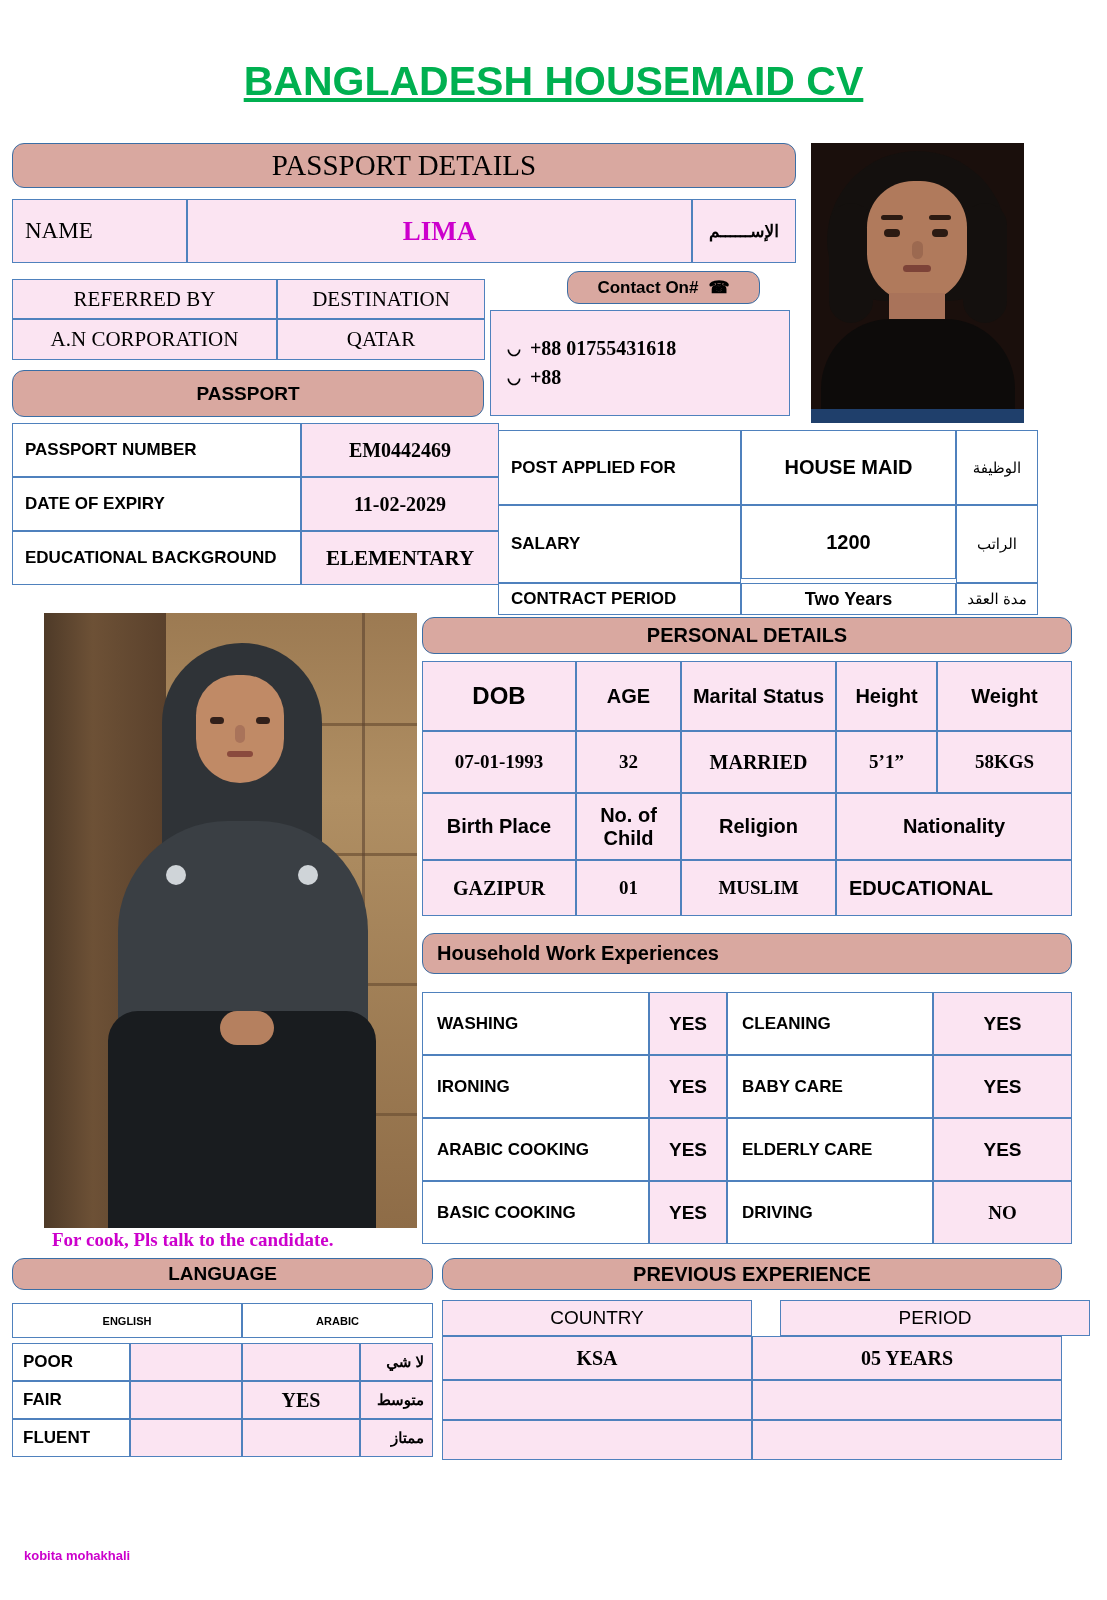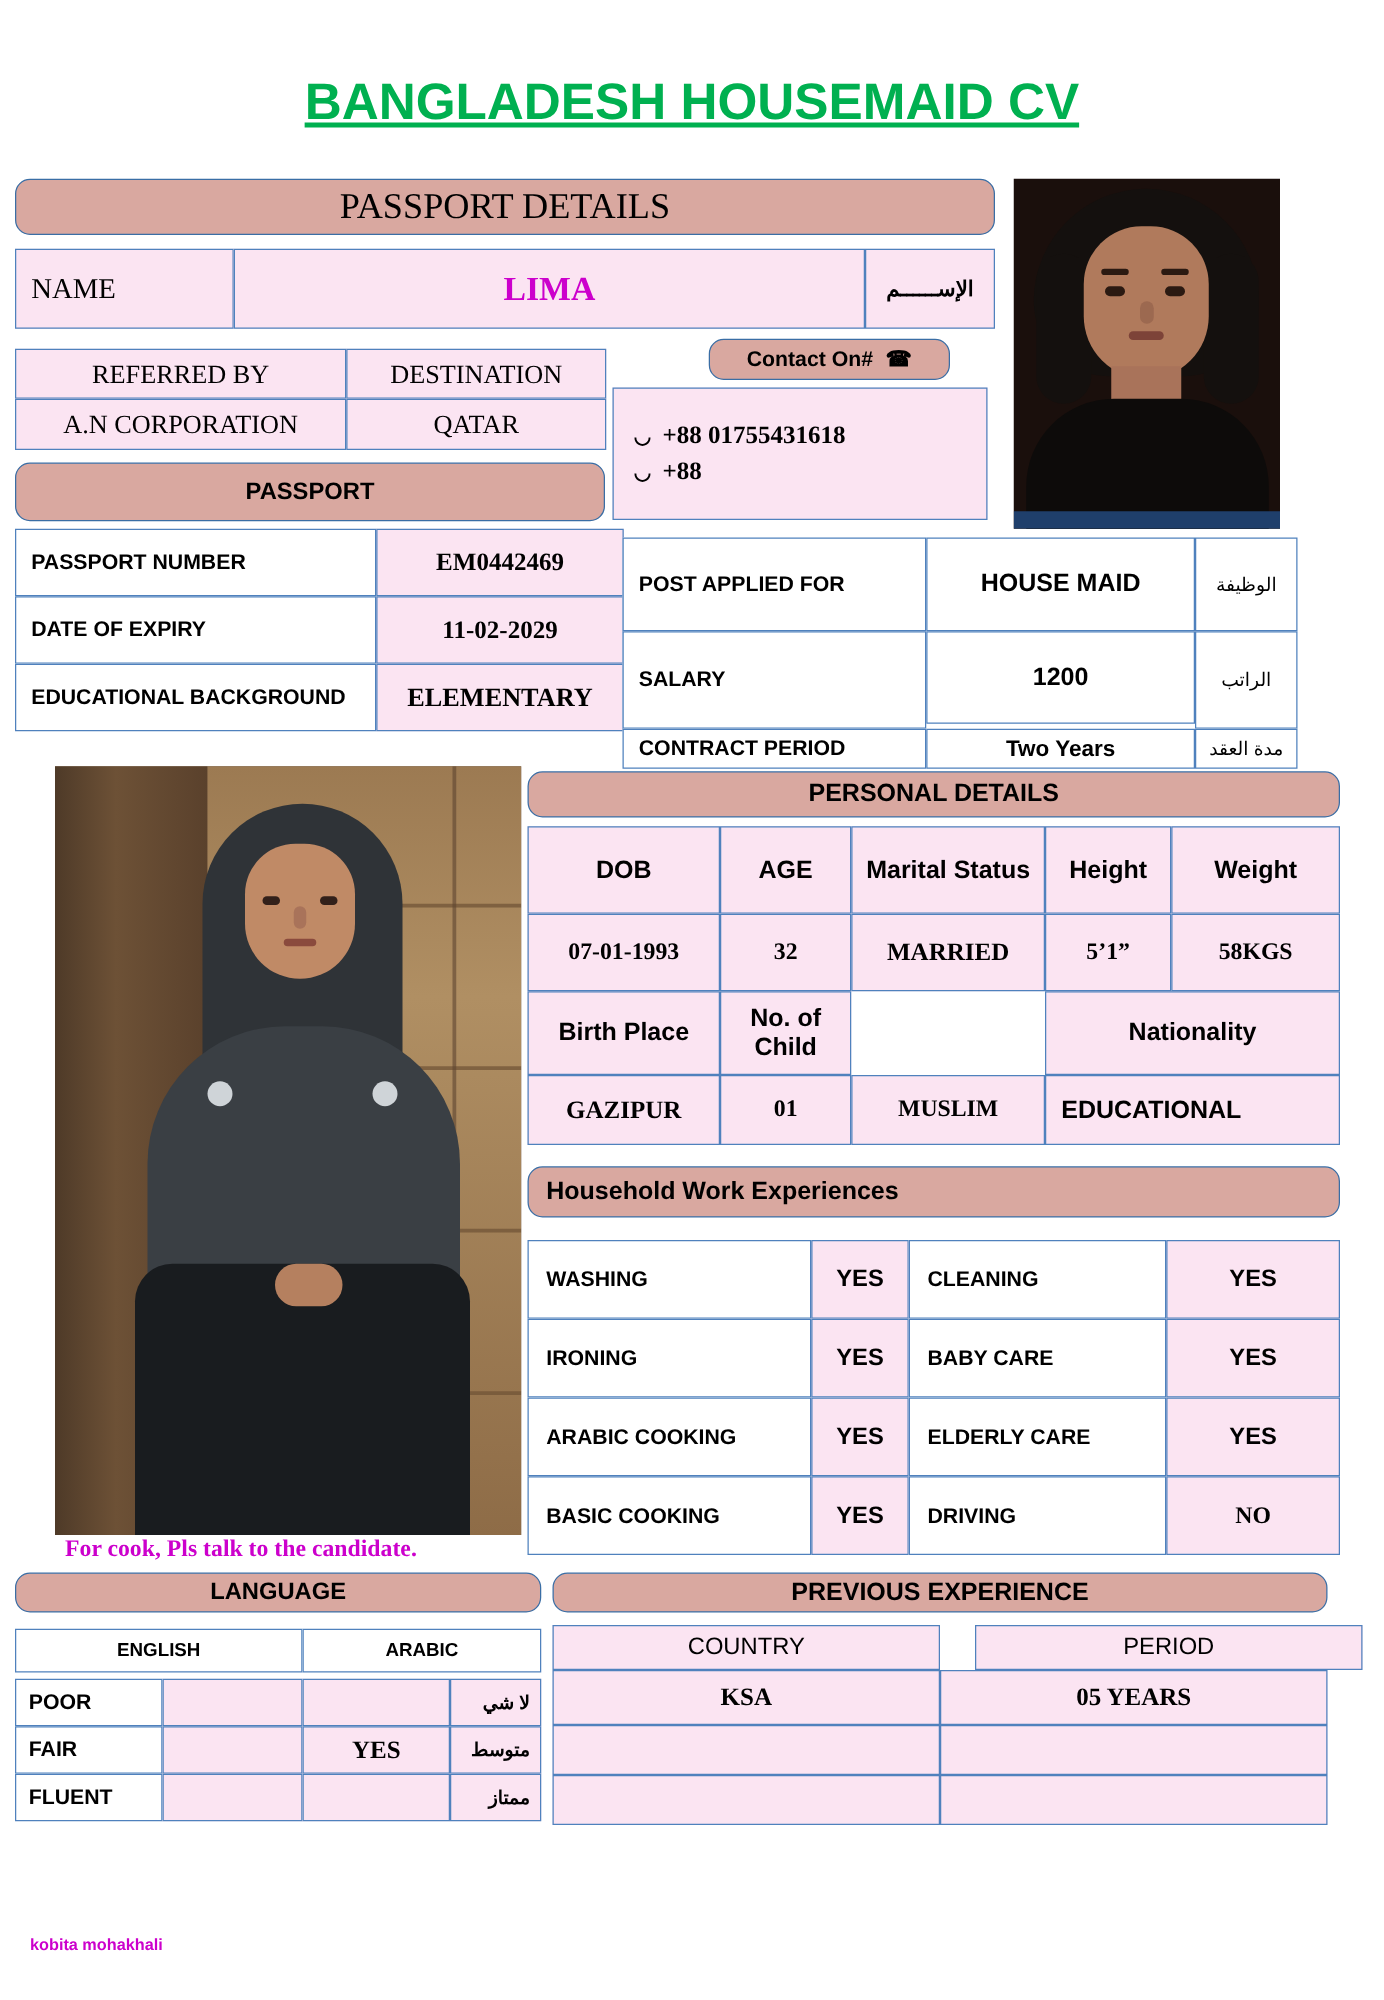--- a/index.html
+++ b/index.html
@@ -130,21 +130,21 @@
     position:absolute; left:52px; top:1229px; width:380px;
     color:#cc00cc; font-family:"Liberation Serif", serif; font-weight:bold; font-size:19px;
   }
 
   
   #personal-pill { position:absolute; left:422px; top:617px; width:650px; height:37px; font-size:20px; }
   .pd-cell { position:absolute; border:1px solid #4f81bd; background:#fbe4f2;
     display:flex; align-items:center; justify-content:center; text-align:center;
     font-weight:bold; }
   
-  #pd-h-dob { left:422px; top:661px; width:154px; height:70px; font-size:20px; }
+  #pd-h-dob { left:422px; top:661px; width:154px; height:70px; font-size:24px; }
   #pd-h-age { left:576px; top:661px; width:105px; height:70px; font-size:20px; }
   #pd-h-marital { left:681px; top:661px; width:155px; height:70px; font-size:20px;text-align:right; }
   #pd-h-height { left:836px; top:661px; width:101px; height:70px; font-size:20px; }
   #pd-h-weight { left:937px; top:661px; width:135px; height:70px; font-size:20px; }
   
   #pd-v-dob { left:422px; top:731px; width:154px; height:62px; font-size:19px; font-family:"Liberation Serif", serif; }
   #pd-v-age { left:576px; top:731px; width:105px; height:62px; font-size:19px; font-family:"Liberation Serif", serif; }
   #pd-v-marital { left:681px; top:731px; width:155px; height:62px; font-size:20px; font-family:"Liberation Serif", serif; }
   #pd-v-height { left:836px; top:731px; width:101px; height:62px; font-size:19px; font-family:"Liberation Serif", serif; }
   #pd-v-weight { left:937px; top:731px; width:135px; height:62px; font-size:19px; font-family:"Liberation Serif", serif; }
@@ -162,21 +162,21 @@
   
   #household-pill { position:absolute; left:422px; top:933px; width:650px; height:41px;
     font-size:20px; justify-content:flex-start; padding-left:14px; }
   .hh-cell { position:absolute; border:1px solid #4f81bd; display:flex; align-items:center; }
   .hh-lbl { background:#ffffff; font-weight:bold; font-size:17px; padding-left:14px; }
   .hh-val { background:#fbe4f2; justify-content:center; font-weight:bold; font-size:19px; }
 
   
   #language-pill { position:absolute; left:12px; top:1258px; width:421px; height:32px; font-size:19px; }
   .lang-cell { position:absolute; border:1px solid #4f81bd; display:flex; align-items:center; }
-  .lang-head { background:#ffffff; justify-content:center; font-weight:bold; font-size:15px; }
+  .lang-head { background:#ffffff; justify-content:center; font-weight:bold; font-size:11px; }
   .lang-name { background:#ffffff; font-weight:bold; font-size:17px; padding-left:10px; }
   .lang-blank { background:#fbe4f2; }
   .lang-ar { background:#fbe4f2; justify-content:flex-end; padding-right:8px; font-size:15px; font-weight:bold; }
 
   
   #prev-pill { position:absolute; left:442px; top:1258px; width:620px; height:32px; font-size:20px; }
   .pe-cell { position:absolute; border:1px solid #4f81bd; display:flex; align-items:center; justify-content:center; }
   .pe-head { background:#fbe4f2; font-size:19px; }
   .pe-val { background:#fbe4f2; font-weight:bold; font-size:20px; font-family:"Liberation Serif", serif; }
   .pe-blank { background:#fbe4f2; }
@@ -331,20 +331,21 @@
   <div class="pd-cell" id="pd-h-weight">Weight</div>
 
   <div class="pd-cell" id="pd-v-dob">07-01-1993</div>
   <div class="pd-cell" id="pd-v-age">32</div>
   <div class="pd-cell" id="pd-v-marital">MARRIED</div>
   <div class="pd-cell" id="pd-v-height">5’1”</div>
   <div class="pd-cell" id="pd-v-weight">58KGS</div>
 
   <div class="pd-cell" id="pd-h-birthplace">Birth Place</div>
   <div class="pd-cell" id="pd-h-children">No. of Child</div>
+  <div class="pd-cell" id="pd-h-religion">Religion</div>
   <div class="pd-cell" id="pd-h-nationality">Nationality</div>
 
   <div class="pd-cell" id="pd-v-birthplace">GAZIPUR</div>
   <div class="pd-cell" id="pd-v-children">01</div>
   <div class="pd-cell" id="pd-v-religion">MUSLIM</div>
   <div class="pd-cell" id="pd-v-nationality">EDUCATIONAL</div>
 
   <div class="pill" id="household-pill">Household Work Experiences</div>
 
   <div class="hh-cell hh-lbl" style="left:422px; top:992px; width:227px; height:63px;">WASHING</div>

